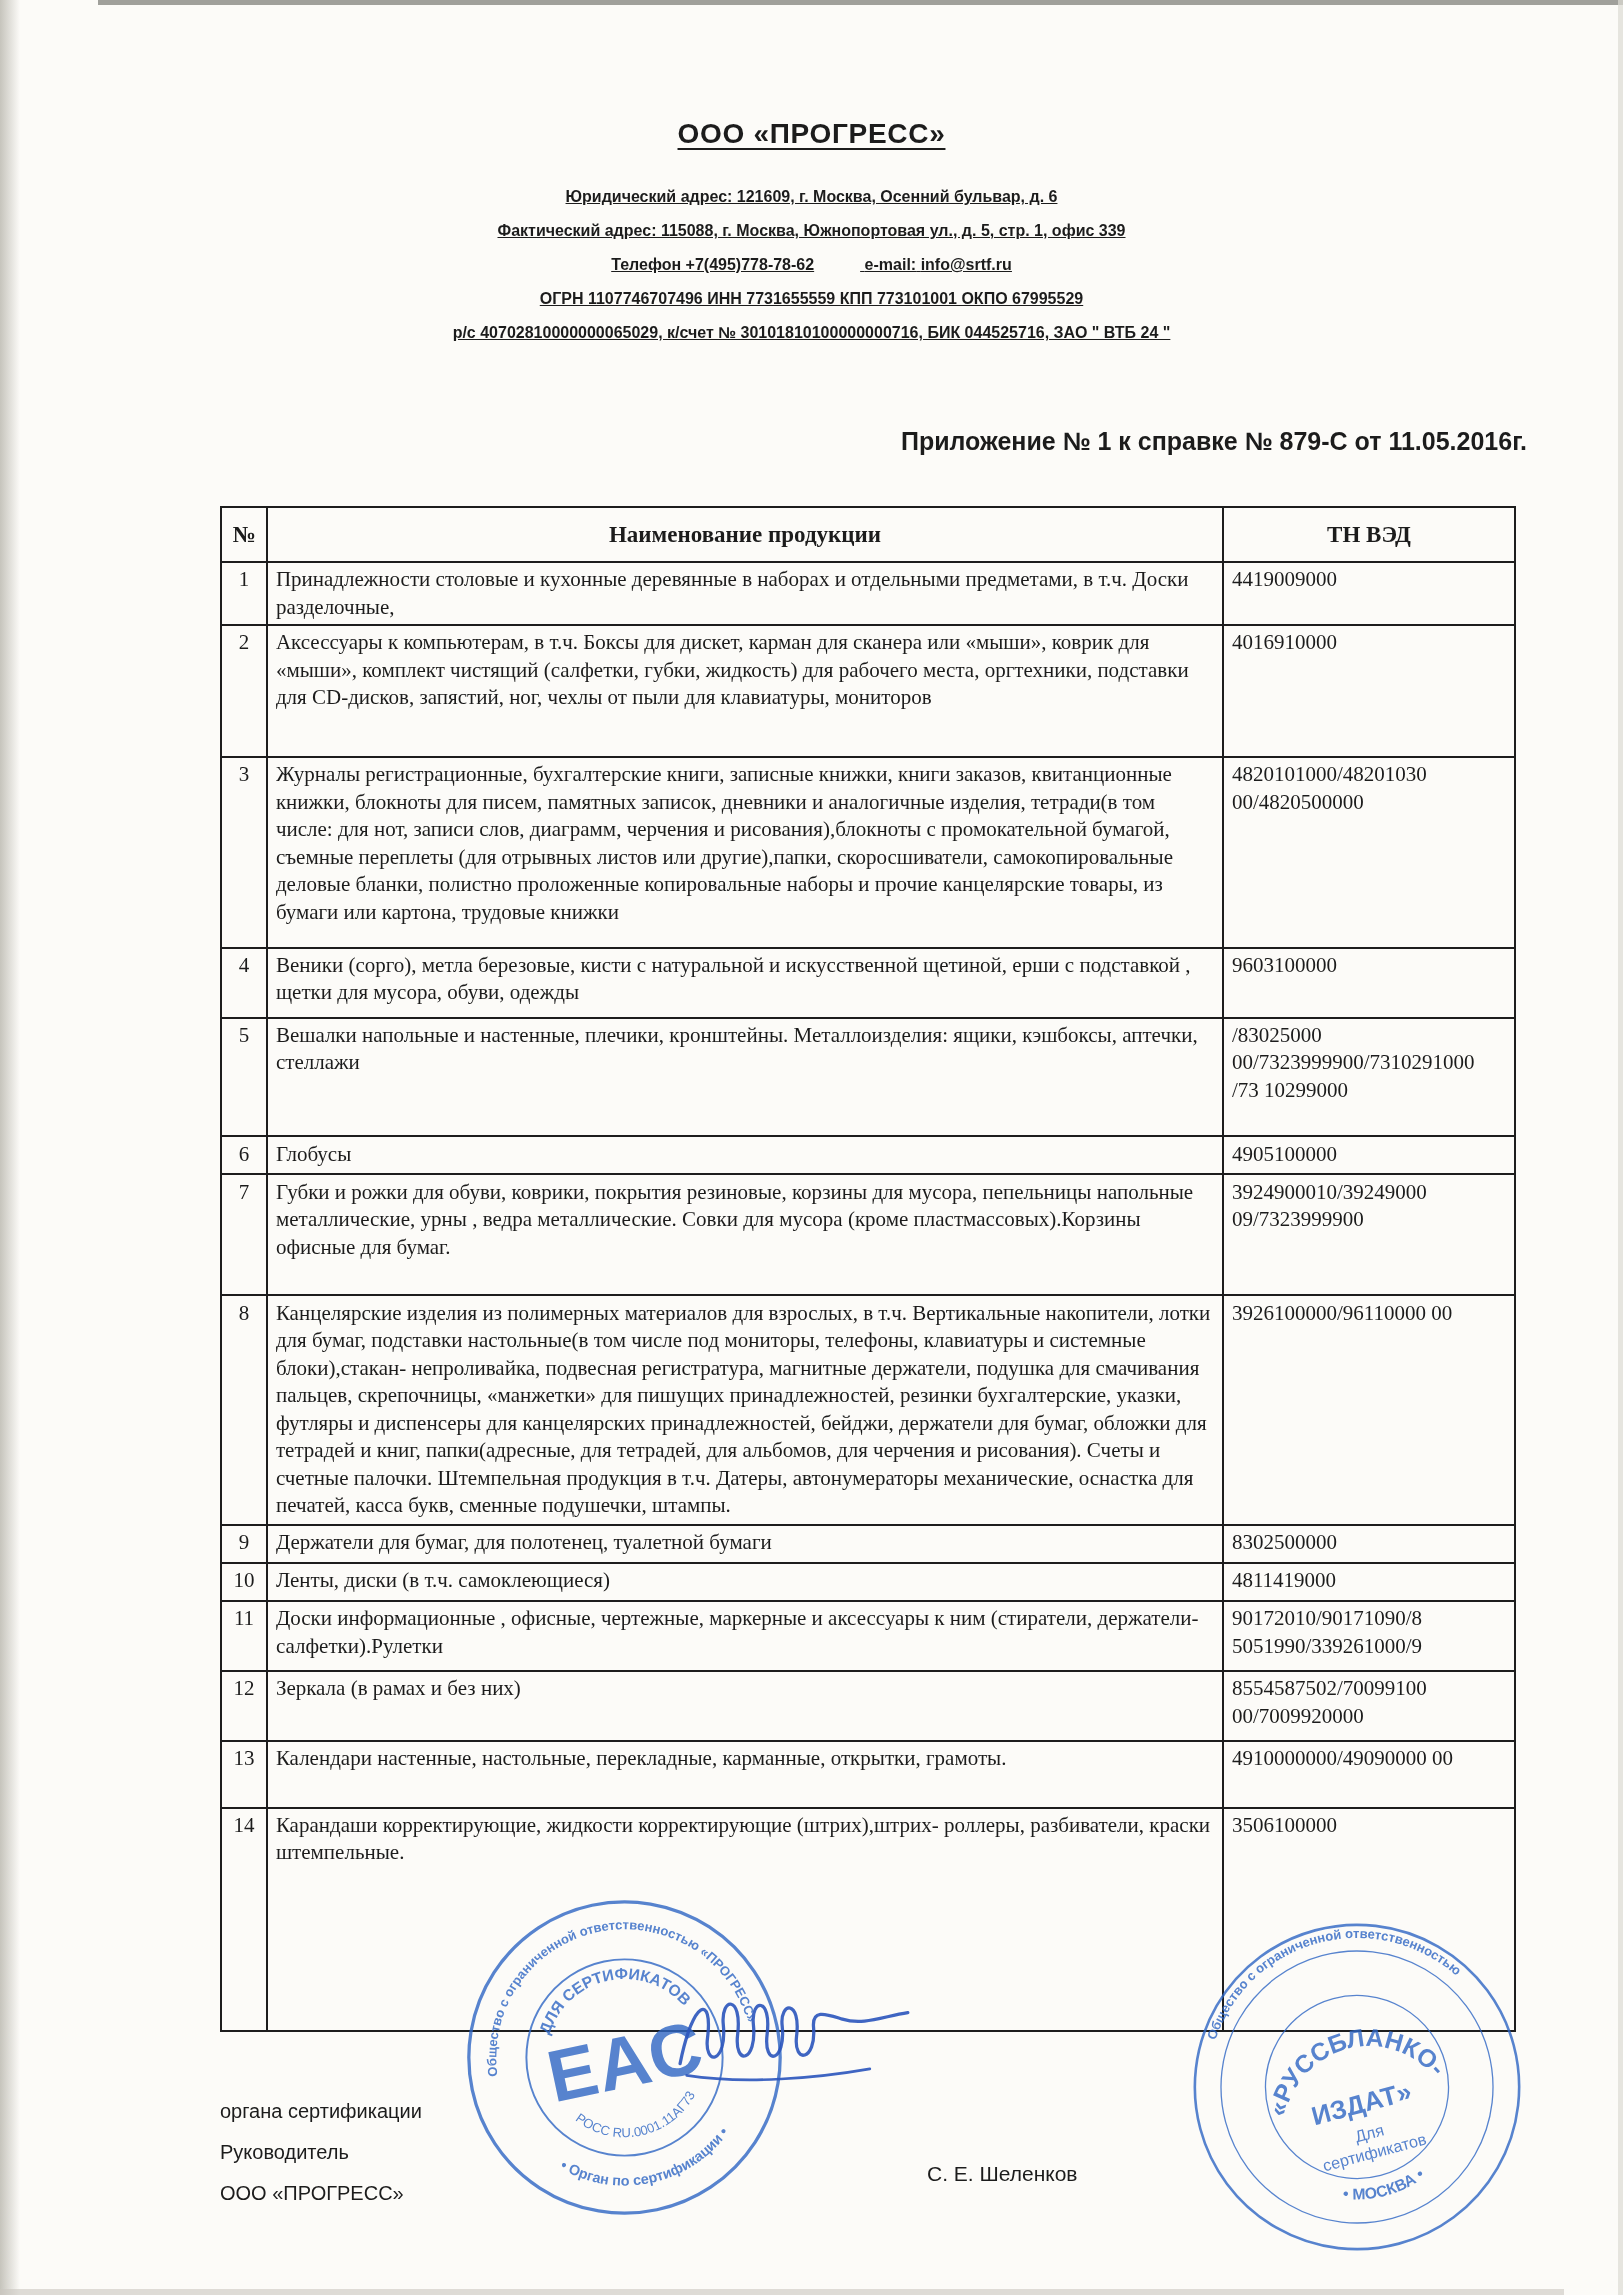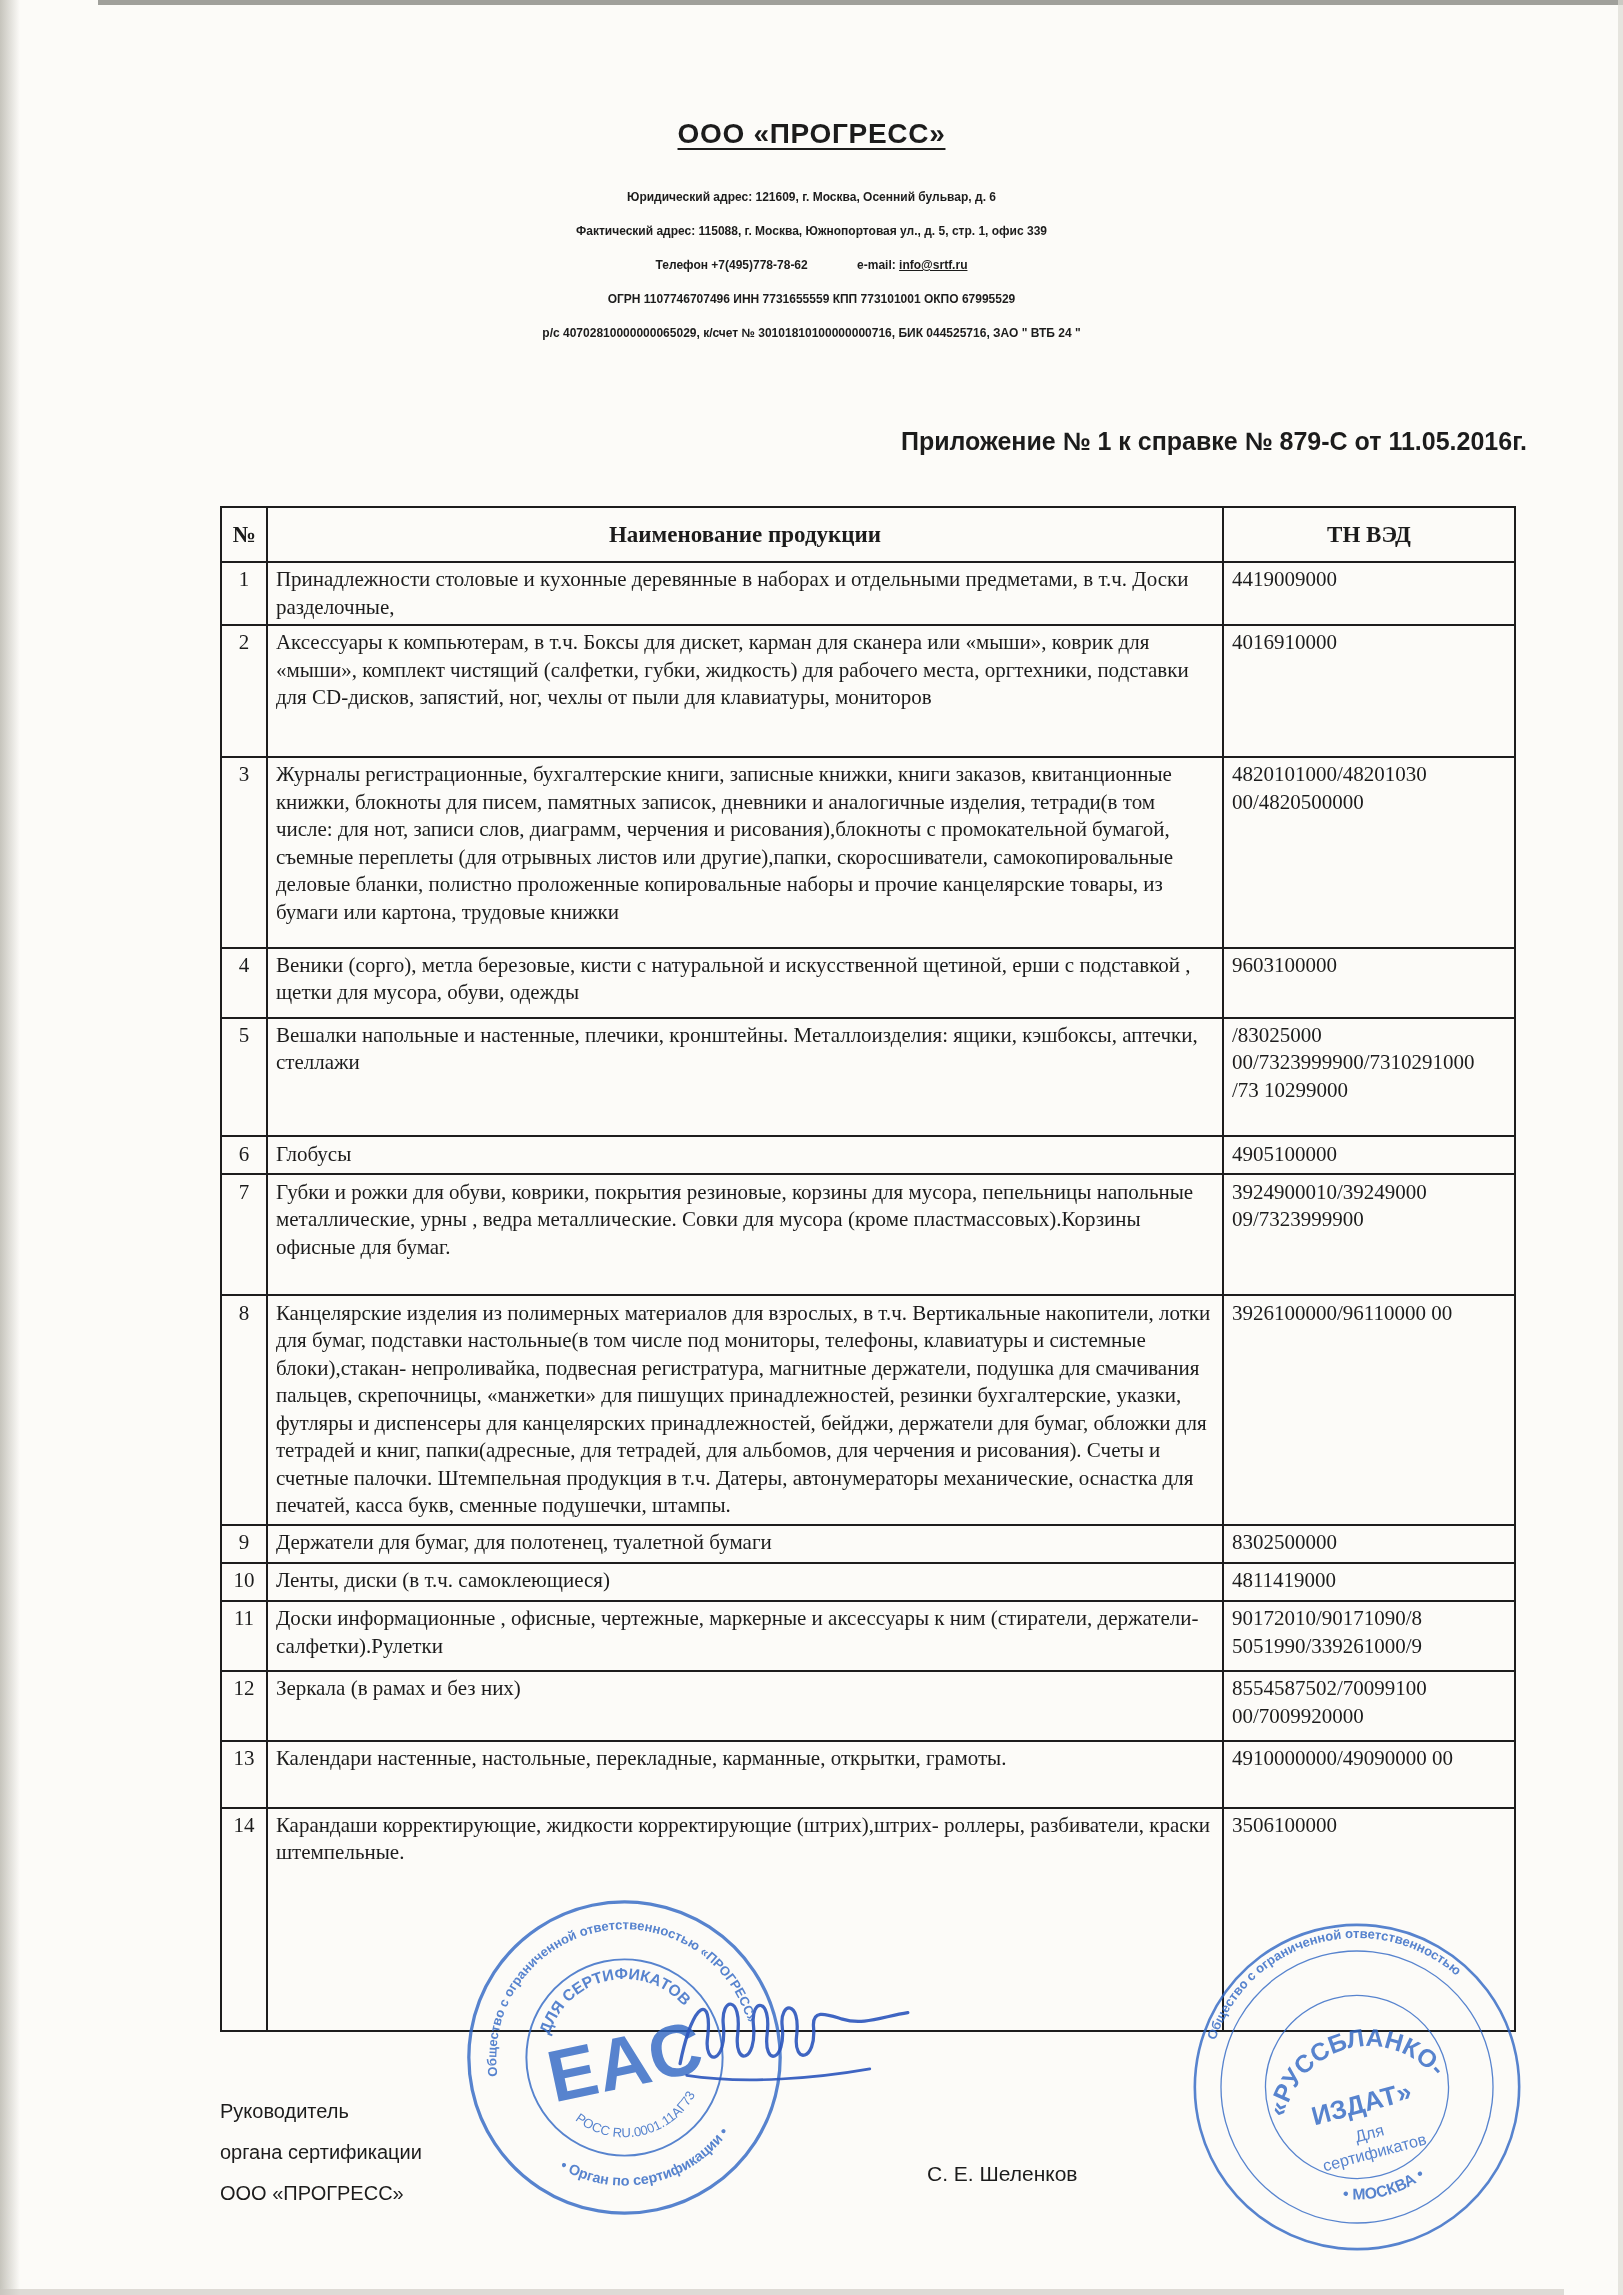--- a/index.html
+++ b/index.html
@@ -14,21 +14,21 @@
 
   
   .scan-top{position:absolute;top:0;left:98px;right:0;height:4.6px;background:#6f6f68;opacity:.65;}
   .scan-left{position:absolute;top:0;bottom:0;left:0;width:19.6px;background:linear-gradient(to right,#c6c4bc,rgba(255,255,255,0));}
   .scan-bottom{position:absolute;bottom:0;left:0;right:59px;height:6.5px;background:#c9c7c0;opacity:.6;}
   .scan-right{position:absolute;top:0;bottom:0;right:0;width:5.2px;background:#dddbd4;opacity:.7;}
 
   
   .doc-header{padding-top:118px;text-align:center;font-weight:bold;}
   .company{font-size:28px;letter-spacing:0.7px;text-decoration:underline;text-decoration-thickness:2px;text-underline-offset:4.6px;margin:0 0 30px 0;}
-  .h-line{font-size:12px;line-height:34px;}
+  .h-line{font-size:16px;line-height:34px;text-decoration:underline;}
   .h-phone .gap{display:inline-block;width:46px;}
   .email{text-decoration:underline;}
 
   
   .appendix{margin-top:77px;text-align:right;padding-right:96px;font-size:25px;font-weight:bold;}
 
   
   table.products{border-collapse:collapse;margin:50px 0 0 220px;width:1282px;table-layout:fixed;}
   table.products th,table.products td{border:2px solid #1d1d1d;}
   table.products th{font-size:23px;font-weight:bold;height:51px;text-align:center;vertical-align:middle;font-family:"Liberation Serif",serif;}
@@ -175,22 +175,22 @@
         </tr>
         <tr>
           <td class="c-num">14</td>
           <td class="c-name">Карандаши корректирующие, жидкости корректирующие (штрих),штрих- роллеры, разбиватели, краски штемпельные.</td>
           <td class="c-code">3506100000</td>
         </tr>
       </tbody>
   </table>
 
   <footer class="doc-footer">
+    <div class="role-line">органа сертификации</div>
     <div class="role-line">Руководитель</div>
-    <div class="role-line">органа сертификации</div>
     <div class="role-line">ООО «ПРОГРЕСС»</div>
     <div class="signer-name">С. Е. Шеленков</div>
   </footer>
 
   <svg class="stamp stamp-eac" width="327" height="327" viewBox="0 0 500 500">
     <g transform="rotate(-12 250 250)" fill="#2e66c4" stroke="#2e66c4">
       <circle cx="250" cy="250" r="238" fill="none" stroke-width="5"></circle>
       <circle cx="250" cy="250" r="150" fill="none" stroke-width="3"></circle>
       <defs>
         <path id="eacRingTop" d="M 54 250 A 196 196 0 1 1 446 250"></path>

